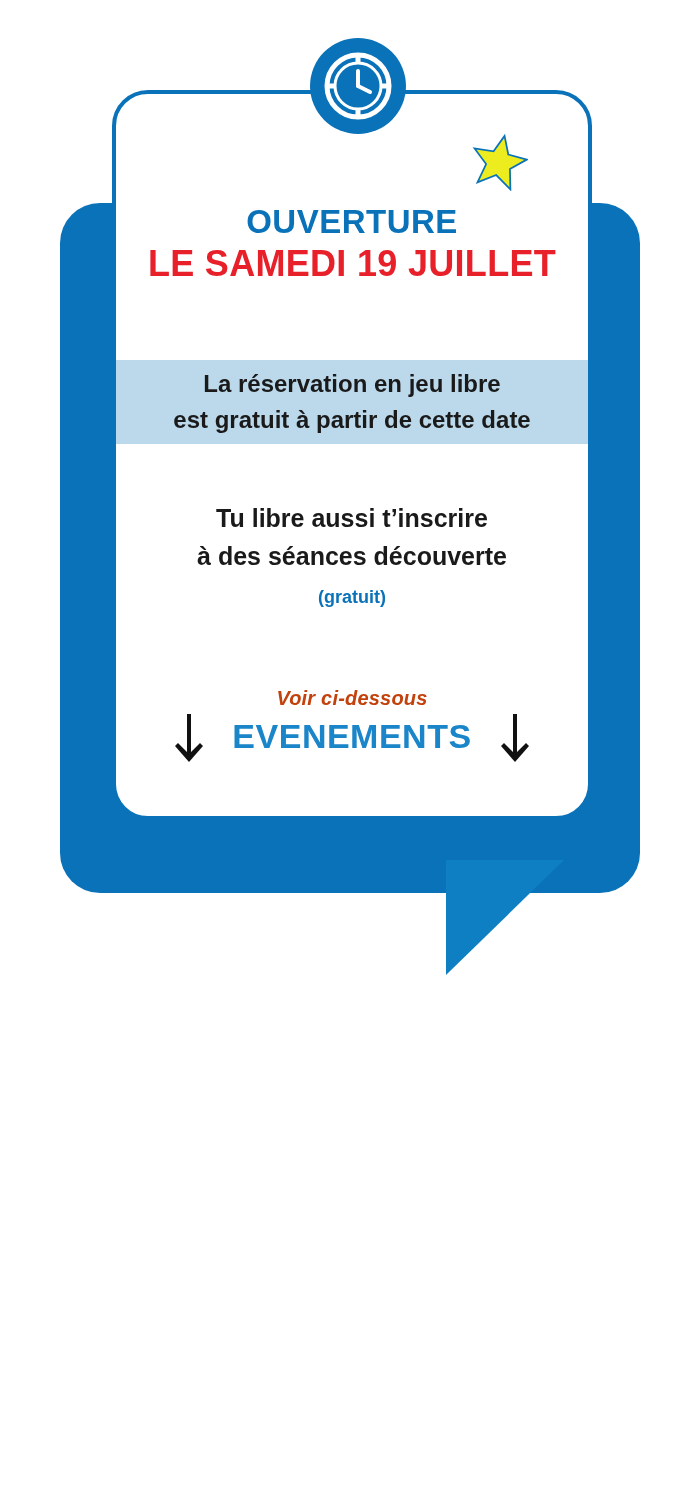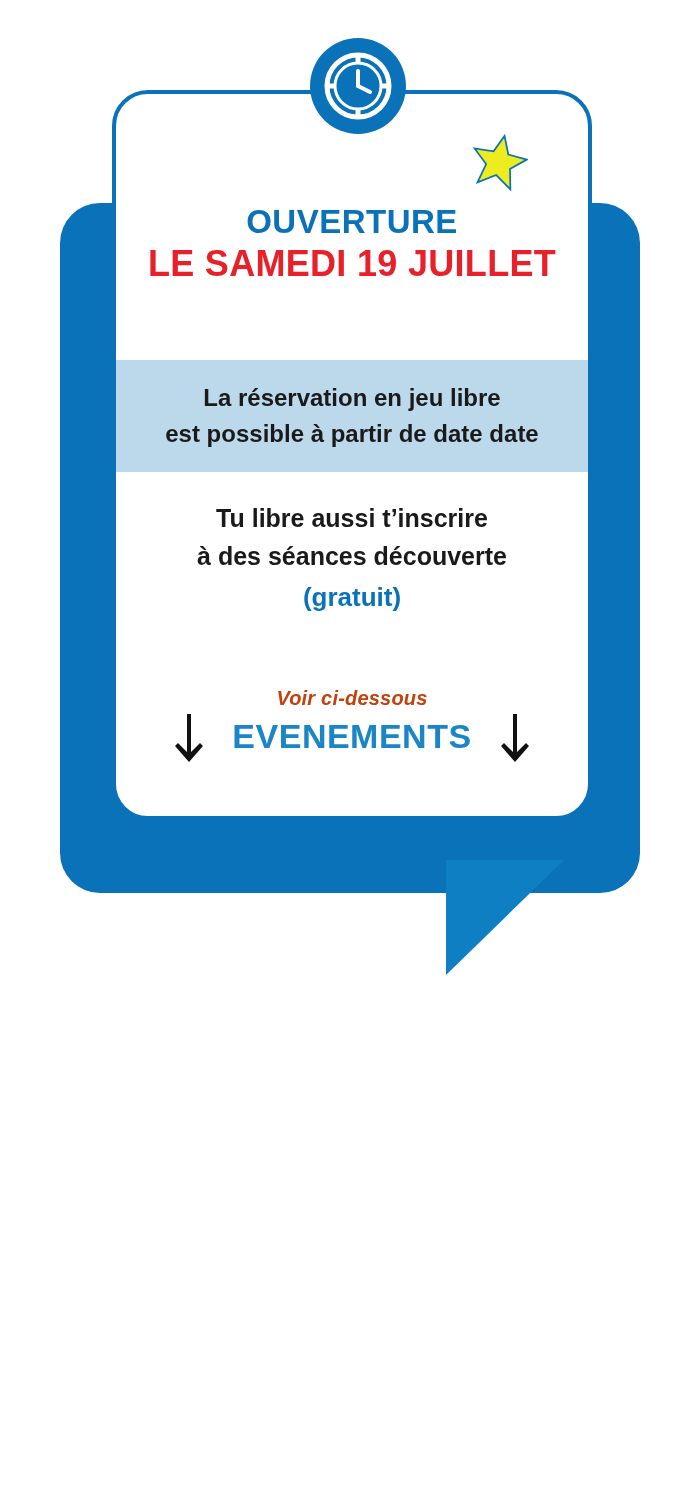--- a/index.html
+++ b/index.html
@@ -107,21 +107,21 @@
     font-weight: bold;
     letter-spacing: 0.3px;
     line-height: 44px;
   }
 
   .banner {
     position: absolute;
     left: 0;
     right: 0;
     top: 266px;
-    height: 112px;
+    height: 84px;
     background: #bcd9ec;
     display: flex;
     flex-direction: column;
     align-items: center;
     justify-content: center;
   }
   .banner span {
     display: block;
     color: #1a1a1a;
     font-size: 24px;
@@ -139,21 +139,21 @@
   }
   .body-text span {
     display: block;
     color: #1a1a1a;
     font-size: 25px;
     font-weight: bold;
     line-height: 38px;
   }
   .body-text .free {
     color: #0a72b9;
-    font-size: 26px;
+    font-size: 18px;
     font-weight: bold;
     line-height: 44px;
   }
 
   .footer-block {
     position: absolute;
     left: 0;
     right: 0;
     top: 590px;
     text-align: center;
@@ -198,21 +198,21 @@
 
   <div class="white-card">
 
     <div class="headline">
       <span class="line1">OUVERTURE</span>
       <span class="line2">LE SAMEDI 19 JUILLET</span>
     </div>
 
     <div class="banner">
       <span>La réservation en jeu libre</span>
-      <span>est possible à partir de date date</span>
+      <span>est gratuit à partir de cette date</span>
     </div>
 
     <div class="body-text">
       <span>Tu libre aussi t’inscrire</span>
       <span>à des séances découverte</span>
       <span class="free">(gratuit)</span>
     </div>
 
     <div class="footer-block">
       <span class="see-below">Voir ci-dessous</span>

